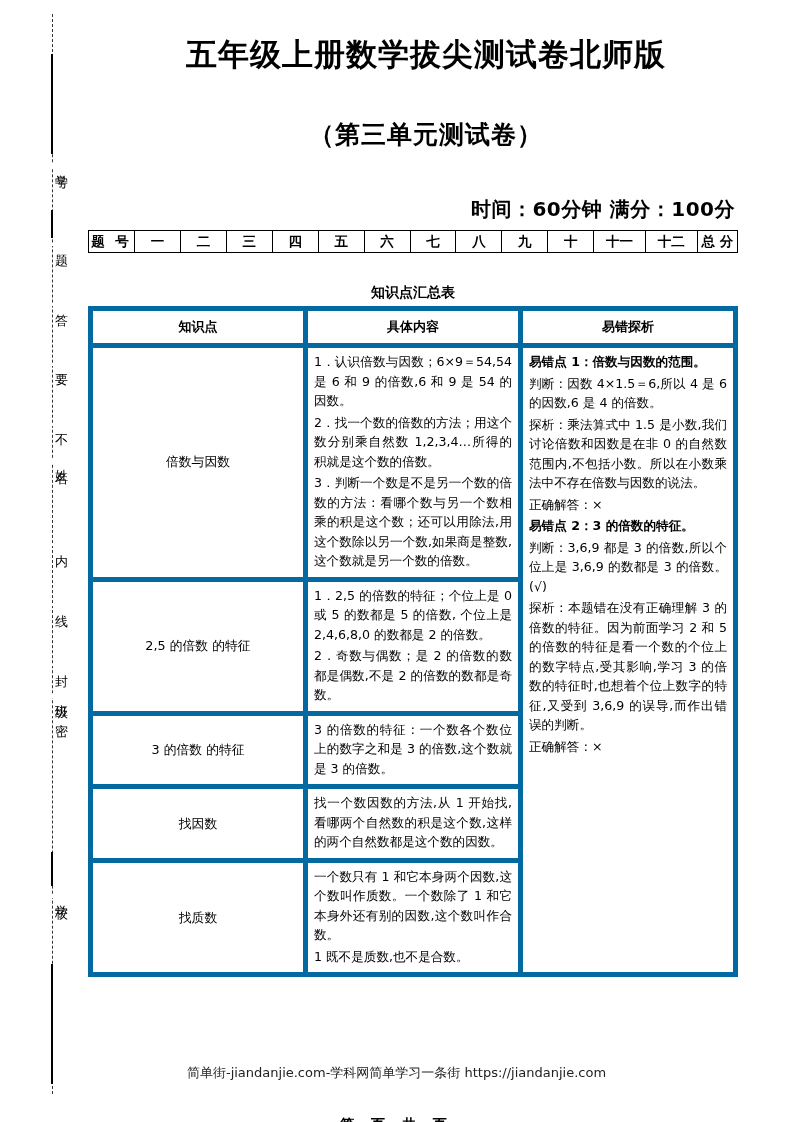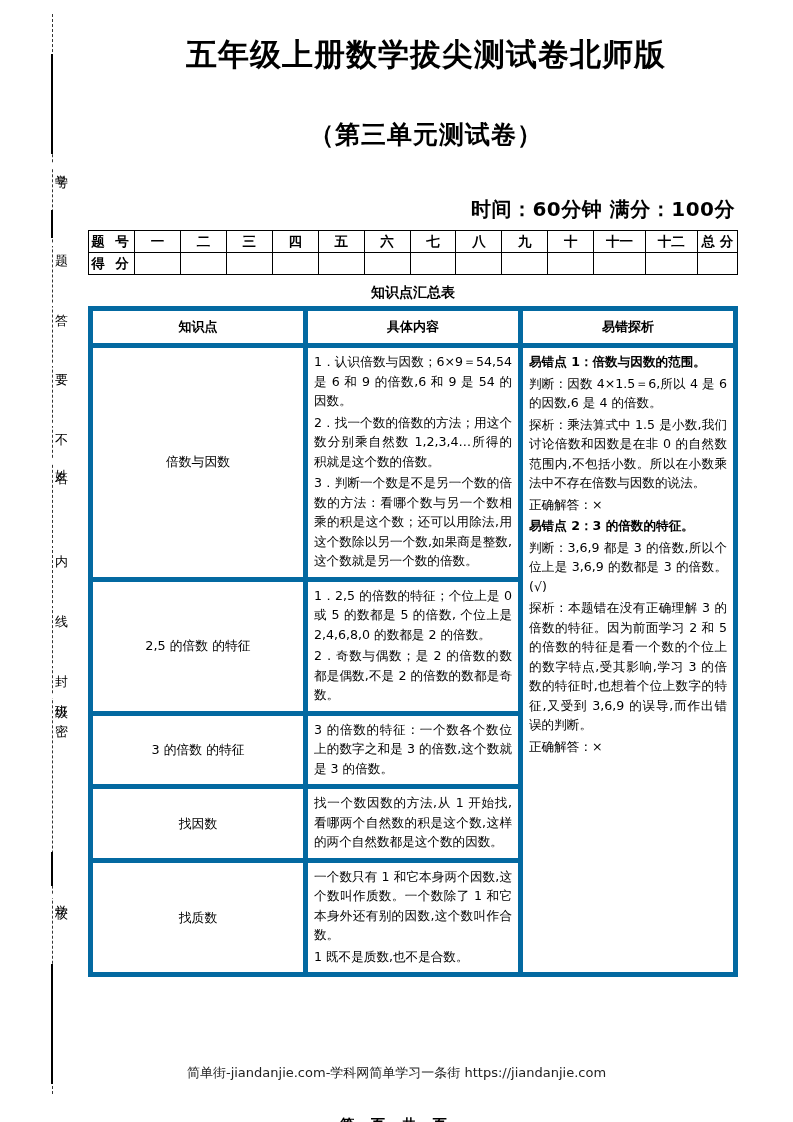--- a/index.html
+++ b/index.html
@@ -236,36 +236,20 @@
         <td class="num">五</td>
         <td class="num">六</td>
         <td class="num">七</td>
         <td class="num">八</td>
         <td class="num">九</td>
         <td class="num">十</td>
         <td class="wide">十一</td>
         <td class="wide">十二</td>
         <td class="tot">总 分</td>
       </tr>
-      <tr>
-        <td class="lbl">得 分</td>
-        <td></td>
-        <td></td>
-        <td></td>
-        <td></td>
-        <td></td>
-        <td></td>
-        <td></td>
-        <td></td>
-        <td></td>
-        <td></td>
-        <td></td>
-        <td></td>
-        <td></td>
-      </tr>
     </tbody>
   </table>
 
   <div class="kp-caption">知识点汇总表</div>
 
   <table class="kp-table">
     <thead>
       <tr>
         <th class="col-kp">知识点</th>
         <th class="col-detail">具体内容</th>

